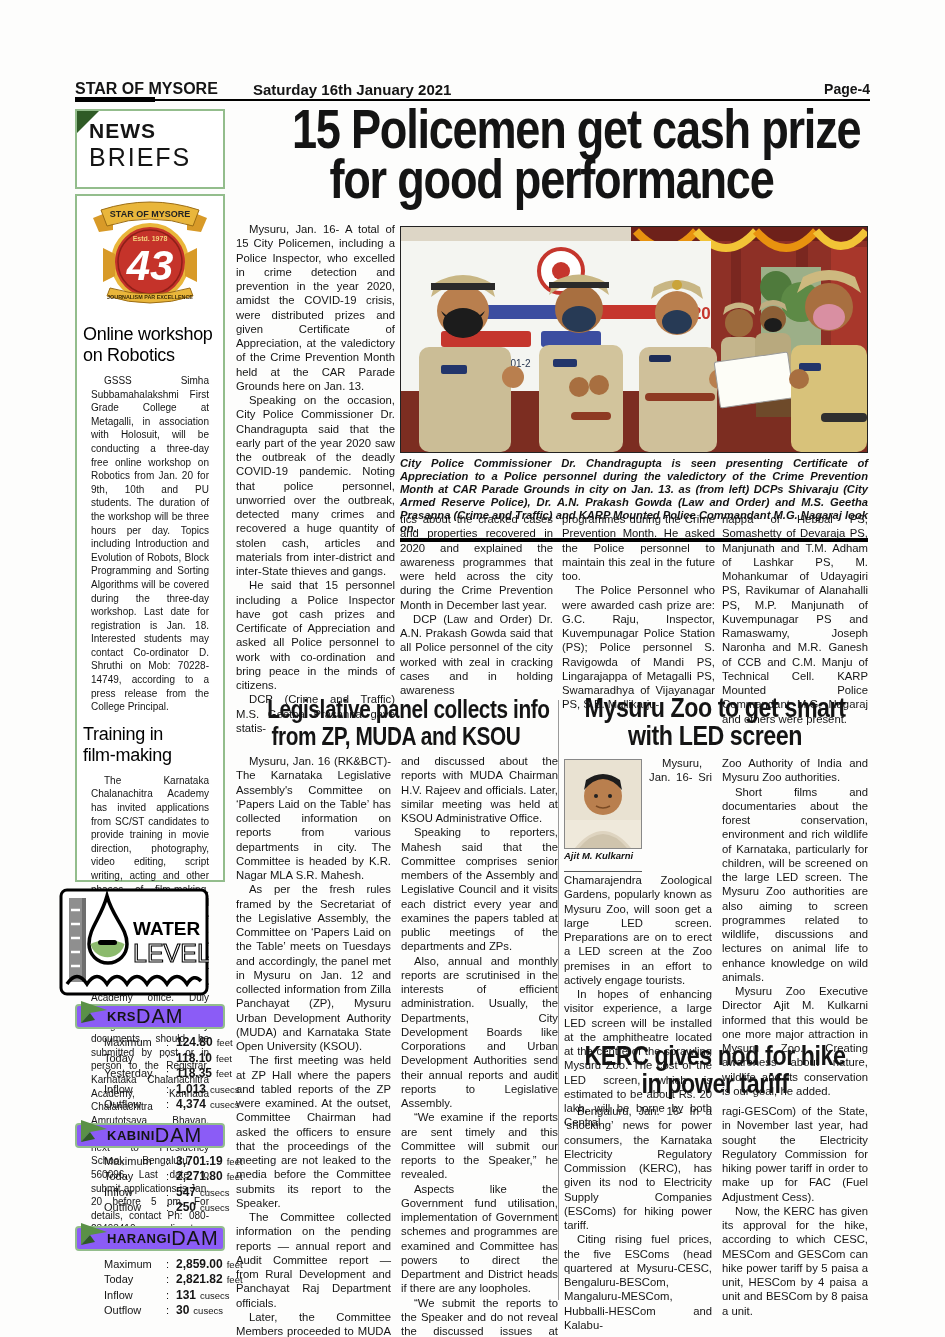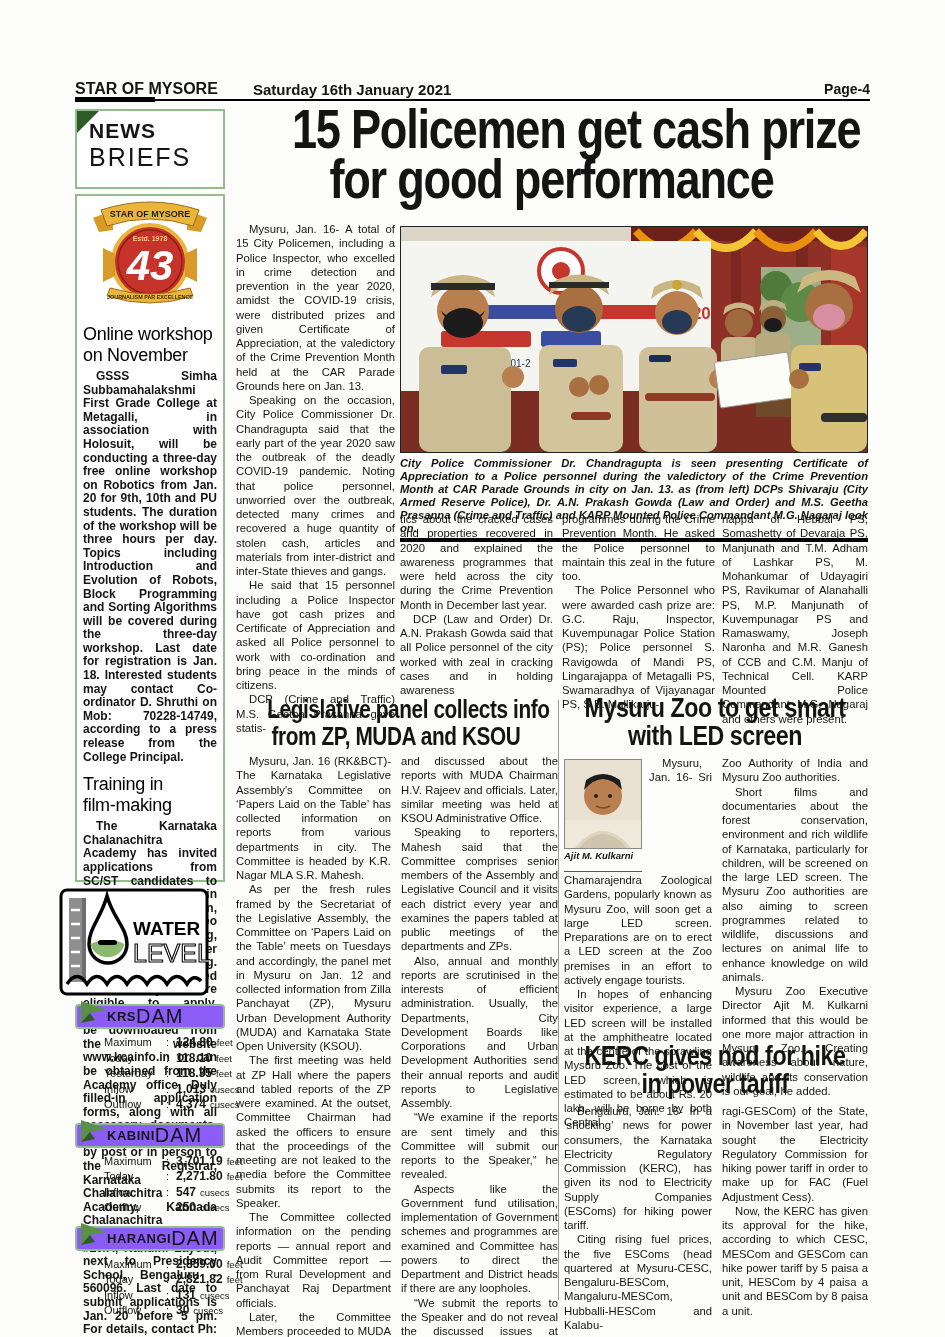--- a/index.html
+++ b/index.html
@@ -15,21 +15,21 @@
   .mast-rule{height:2px;background:#000;}
   .mast-rule-thick{height:5px;background:#000;}
   
   .greenbox{border:2px solid #93bd8c;background:#fff;box-sizing:border-box;}
   .nb-box{position:relative;padding:8px 10px 4px 26px;}
   .nb-box::before{content:"";position:absolute;left:0;top:0;border-style:solid;
     border-width:22px 22px 0 0;border-color:#2f5b26 transparent transparent transparent;}
   .nb-news{font-size:21px;font-weight:bold;letter-spacing:1px;line-height:24px;}
   .nb-briefs{font-size:25px;font-weight:normal;letter-spacing:2px;line-height:28px;}
   .brief-head{font-size:18px;line-height:21px;font-weight:normal;letter-spacing:-0.3px;margin:8px 0 4px 0;color:#000;}
-  .brief-body{font-size:12px;line-height:13.6px;text-align:justify;text-indent:13px;margin:0;font-weight:bold;}
+  .brief-body{font-size:10px;line-height:13.6px;text-align:justify;text-indent:13px;margin:8px;}
   .damhead{position:relative;border:2px solid #93bd8c;border-radius:4px;background:#8b5cf6;
     height:25px;display:flex;align-items:center;padding-left:30px;box-sizing:border-box;margin-top:10px;}
   .dam-name{font-size:13px;font-weight:bold;letter-spacing:0.5px;}
   .dam-suffix{font-size:20px;font-weight:normal;letter-spacing:1px;}
   .damflag{position:absolute;left:2px;top:-9px;}
   .damtable{margin-top:6px;}
   .damrow{display:grid;grid-template-columns:62px 10px 1fr 42px;font-size:11px;line-height:15.5px;align-items:baseline;padding-left:29px;}
   .damrow .v{font-weight:bold;font-size:12px;text-align:right;padding-right:4px;}
   .damrow .u{font-size:9.5px;}
   
@@ -80,21 +80,21 @@
       <text x="63" y="80" font-size="42" text-anchor="middle" fill="#fff" font-weight="bold" font-style="italic">43</text>
       <polygon points="16,48 28,54 28,76 16,82" fill="#d89a28"></polygon>
       <polygon points="110,48 98,54 98,76 110,82" fill="#d89a28"></polygon>
       <path d="M20,96 Q63,110 106,96 L103,88 Q63,100 23,88 Z" fill="#e9b63b" stroke="#9c6d14" stroke-width="1"></path>
       <text x="63" y="99" font-size="5.4" text-anchor="middle" fill="#3a2a06" font-weight="bold">JOURNALISM PAR EXCELLENCE</text>
     </svg>
   </div>
 
   <div class="brief-head">
     <div>Online workshop</div>
-    <div>on November</div>
+    <div>on Robotics</div>
   </div>
   <p class="brief-body">GSSS Simha Subbamahalakshmi First Grade College at Metagalli, in association with Holosuit, will be conducting a three-day free online workshop on Robotics from Jan. 20 for 9th, 10th and PU students. The duration of the workshop will be three hours per day. Topics including Introduction and Evolution of Robots, Block Programming and Sorting Algorithms will be covered during the three-day workshop. Last date for registration is Jan. 18. Interested students may contact Co-ordinator D. Shruthi on Mob: 70228-14749, according to a  press release from the College Principal.</p>
 
   <div class="brief-head" style="margin-top:10px;">
     <div>Training in</div>
     <div>film-making</div>
   </div>
   <p class="brief-body">The Karnataka Chalanachitra Academy has invited applications from SC/ST candidates to provide training in movie direction, photography, video editing, script writing, acting and other phases of film-making. Any graduates aged below 30 years are eligible to apply. Application forms can be downloaded from the website www.kcainfo.in or can be obtained  from the Academy office. Duly filled-in application forms, along with all necessary documents, should be submitted by post or in person to the Registrar, Karnataka Chalanachitra Academy, Kannada Chalanachitra Amrutotsava Bhavan, #20/A, Nandini Layout, next to Presidency School, Bengaluru - 560096. Last date to submit applications is Jan. 20 before 5 pm. For details, contact Ph: 080-23493410, according to a press release.</p>
 </div>
 

